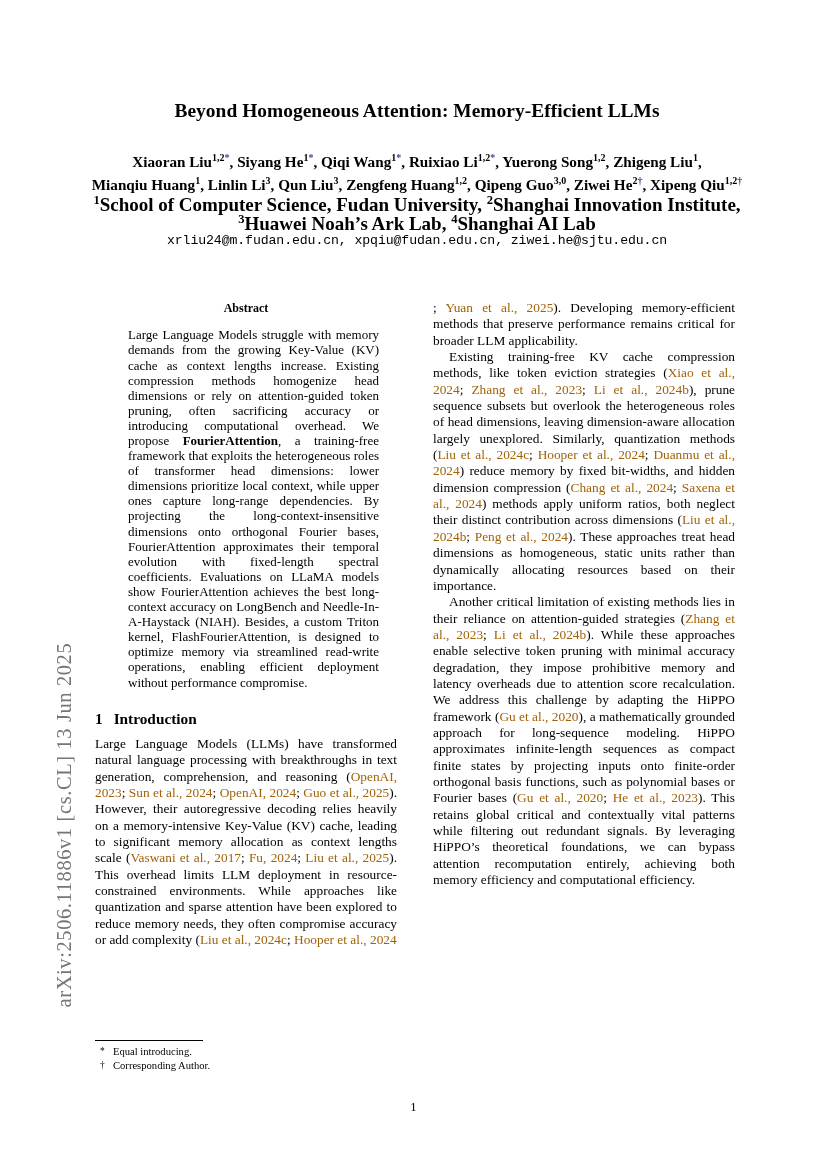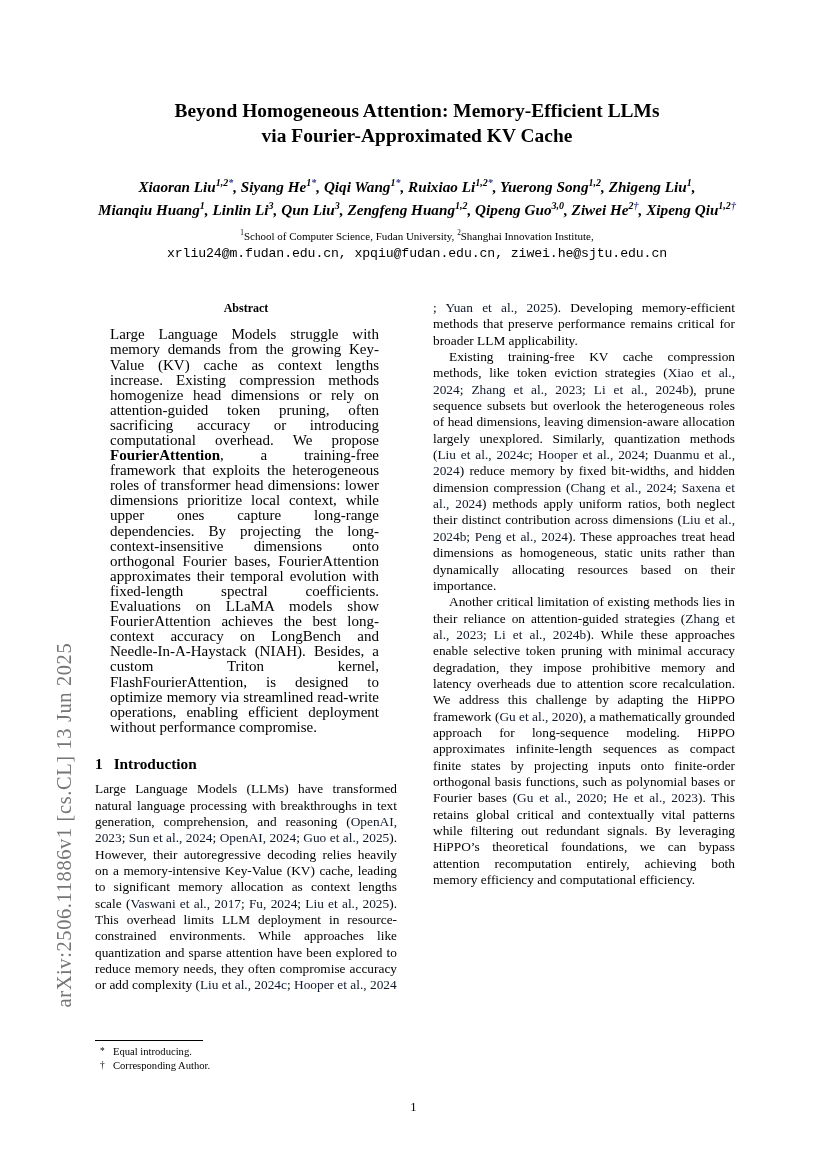--- a/index.html
+++ b/index.html
@@ -63,26 +63,26 @@
     letter-spacing: 0.05px;
   }
   #paper-title .tline { display: block; }
 
   #author-block {
     margin-top: 28px;
     font-size: 15.2px;
     font-weight: bold;
     line-height: 22.5px;
   }
-  #author-block .aline { display: block; white-space: nowrap; font-style: italic; }
+  #author-block .aline { display: block; white-space: nowrap; }
 
   #affiliation-block {
-    margin-top: 6px;
-    font-size: 11px;
-    font-weight: normal;
+    margin-top: 0;
+    font-size: 19px;
+    font-weight: bold;
     line-height: 18.5px;
   }
   #affiliation-block .affline { display: block; }
 
   #email-line {
     font-family: "Liberation Mono", "DejaVu Sans Mono", monospace;
     font-size: 13.2px;
     letter-spacing: -0.1px;
   }
 
@@ -114,38 +114,38 @@
   #col-left  { left: 0px; }
   #col-right { left: 338px; }
 
   .abs-head {
     text-align: center;
     font-size: 12px;
     font-weight: bold;
     margin: 0 0 11px 0;
   }
   #abstract-body {
-    margin: 0 18px 0 15px;
-    font-size: 15px;
+    margin: 0 18px 0 33px;
+    font-size: 13px;
     line-height: 15.1px;
     text-align: justify;
   }
   #abstract-body p { margin: 0; text-indent: 0; }
 
   .sec-head {
     font-size: 15.3px;
     font-weight: bold;
     margin: 21px 0 9px 0;
     text-align: left;
   }
   .sec-head .secnum { margin-right: 11px; }
 
   p.para { margin: 0; text-indent: 0; }
   p.para + p.para { text-indent: 16px; }
-  .cite { color: #0f172a; }
+  .cite { color: #a16207; }
   .bold { font-weight: bold; }
 
   
   #footnotes {
     position: absolute;
     left: 95px;
     top: 1040px;
     width: 302px;
     font-size: 10.6px;
     line-height: 14.2px;
@@ -179,35 +179,37 @@
 <div id="arxiv-stamp">
   <div class="vtext">arXiv:2506.11886v1  [cs.CL]  13 Jun 2025</div>
 </div>
 
 <div id="page">
 
   <div id="masthead">
 
     <div id="paper-title">
       <span class="tline">Beyond Homogeneous Attention: Memory-Efficient LLMs</span>
-      <span class="tline">via Fourier-Approximated KV Cache</span>
     </div>
 
     <div id="author-block">
       <span class="aline">
         Xiaoran Liu<sup>1,2<span class="sym">*</span></sup>, Siyang He<sup>1<span class="sym">*</span></sup>, Qiqi Wang<sup>1<span class="sym">*</span></sup>, Ruixiao Li<sup>1,2<span class="sym">*</span></sup>, Yuerong Song<sup>1,2</sup>, Zhigeng Liu<sup>1</sup>,
       </span>
       <span class="aline">
         Mianqiu Huang<sup>1</sup>, Linlin Li<sup>3</sup>, Qun Liu<sup>3</sup>, Zengfeng Huang<sup>1,2</sup>, Qipeng Guo<sup>3,0</sup>, Ziwei He<sup>2<span class="sym">†</span></sup>, Xipeng Qiu<sup>1,2<span class="sym">†</span></sup>
       </span>
     </div>
 
     <div id="affiliation-block">
       <span class="affline">
         <sup>1</sup>School of Computer Science, Fudan University, <sup>2</sup>Shanghai Innovation Institute,
+      </span>
+      <span class="affline">
+        <sup>3</sup>Huawei Noah’s Ark Lab, <sup>4</sup>Shanghai AI Lab
       </span>
     </div>
 
     <div id="email-line">xrliu24@m.fudan.edu.cn, xpqiu@fudan.edu.cn, ziwei.he@sjtu.edu.cn</div>
   </div>
 
   <div id="columns">
 
     <div class="col" id="col-left">
 

